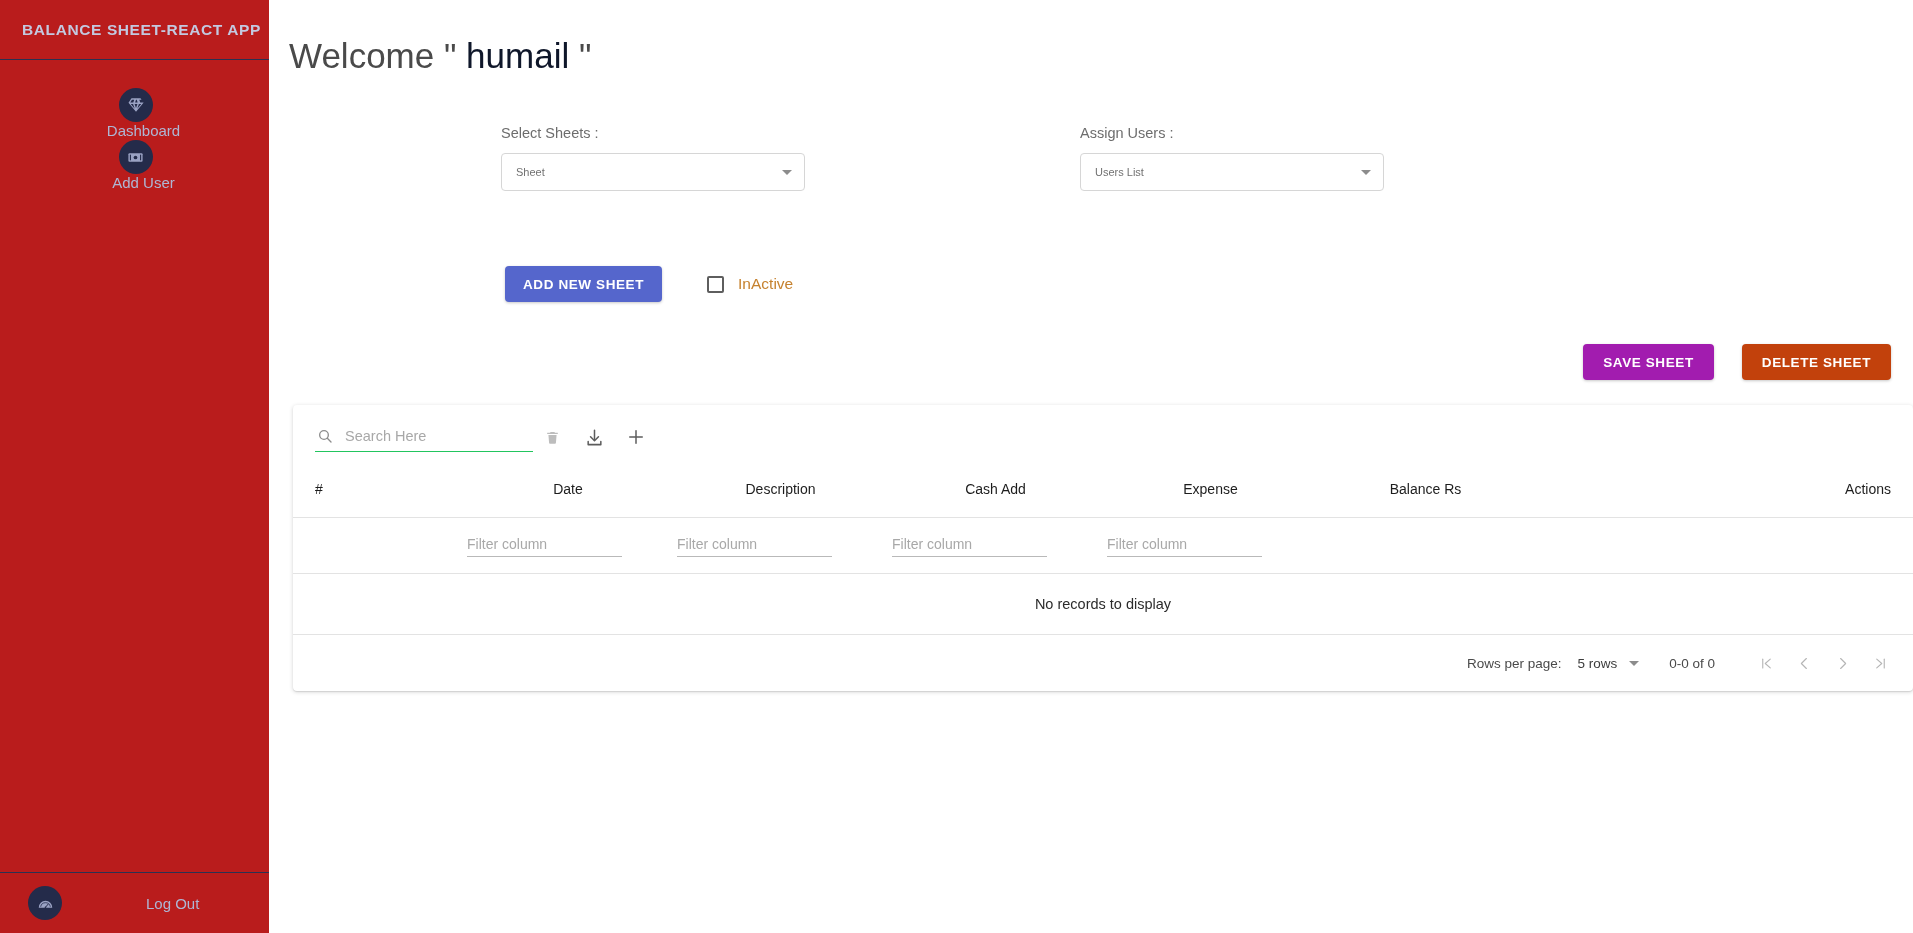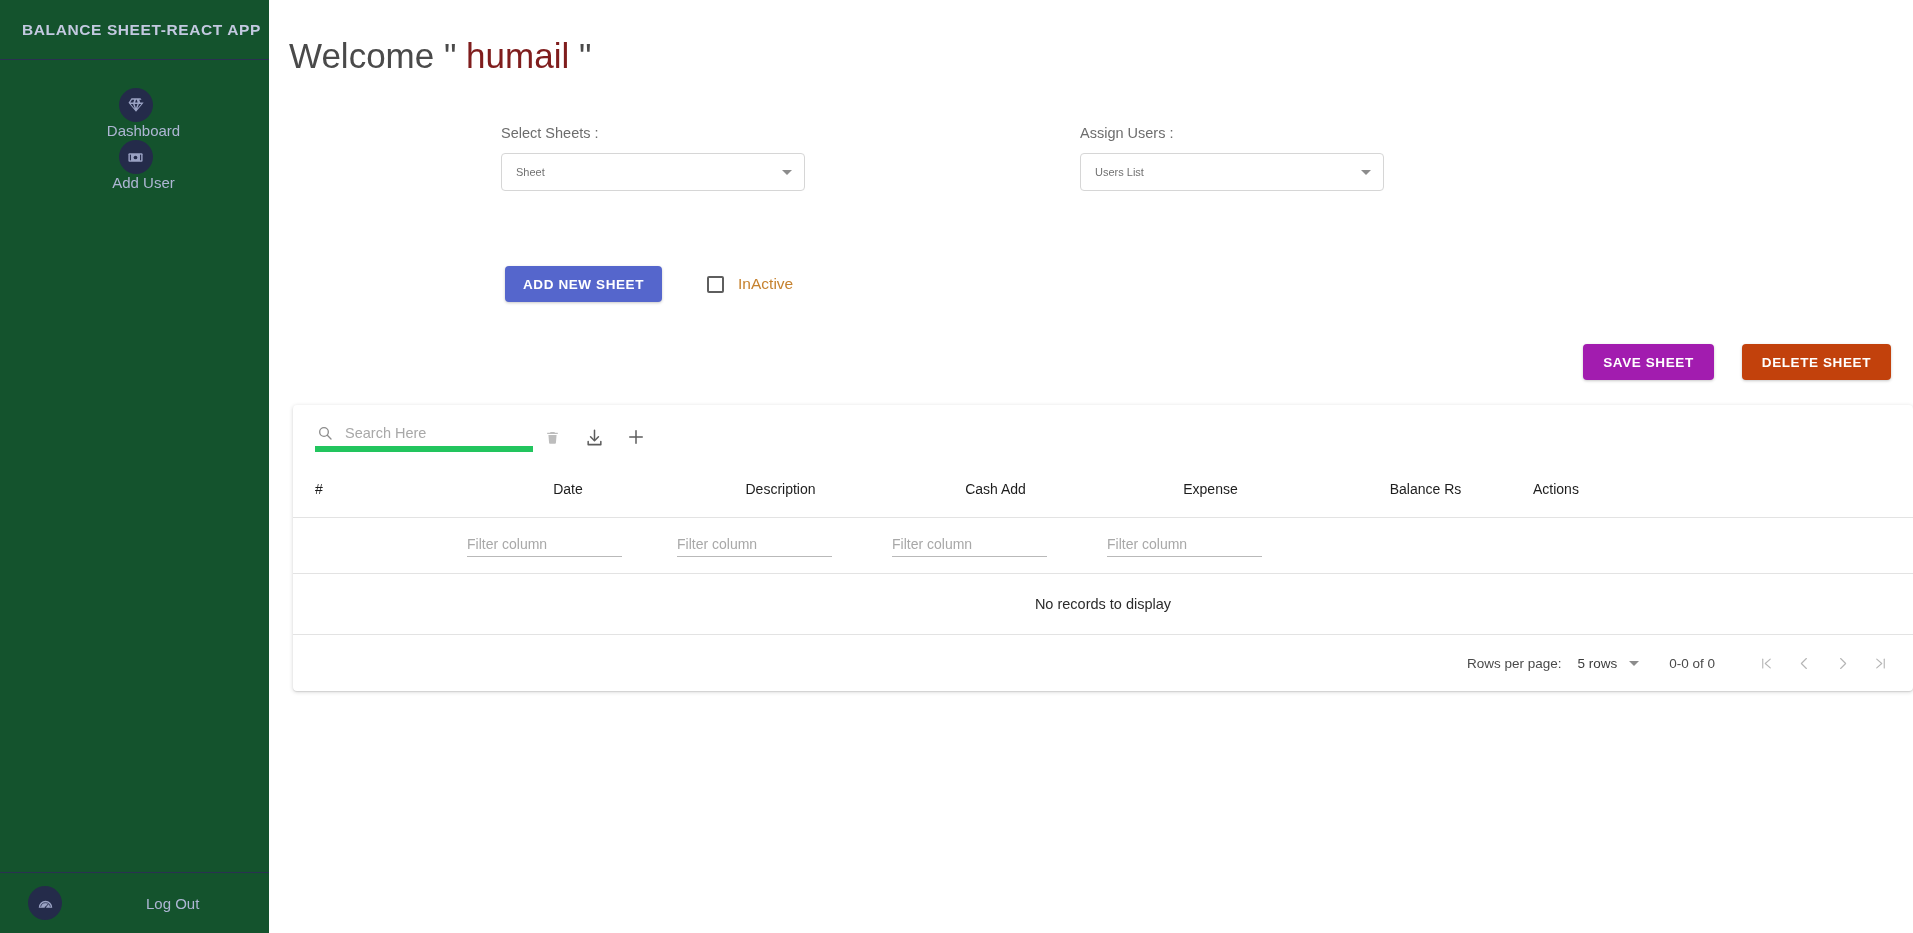--- a/index.html
+++ b/index.html
@@ -10,21 +10,21 @@
     background: #ffffff;
     font-family: "Liberation Sans", sans-serif;
   }
 
   #app { position: relative; width: 1913px; height: 933px; display: flex; }
 
   
   #sidebar {
     width: 269px;
     height: 933px;
-    background: #14532d;
+    background: #b91c1c;
     flex: 0 0 269px;
     position: relative;
     display: flex;
     flex-direction: column;
   }
   #brand {
     height: 60px;
     display: flex;
     align-items: center;
     padding-left: 22px;
@@ -83,21 +83,21 @@
     overflow: hidden;
   }
   #welcome {
     position: absolute;
     left: 20px; top: 36px;
     font-size: 35px;
     color: #4a4a4a;
     font-weight: 400;
     white-space: nowrap;
   }
-  #welcome .uname { color: #7f1d1d; margin-top: 10px; }
+  #welcome .uname { color: #0f172a; margin-top: 10px; }
 
   
   .select-group { position: absolute; }
   #sheets-group { left: 232px; top: 125px; }
   #users-group  { left: 811px; top: 125px; }
   .select-label {
     font-size: 14.5px;
     color: #6d6d6d;
     margin-bottom: 12px;
     display: block;
@@ -205,21 +205,21 @@
   }
   #table-title {
     font-size: 19px;
     color: #1c1c1c;
     flex: 1 1 auto;
   }
   #search-wrap {
     display: flex;
     align-items: center;
     width: 218px;
-    border-bottom: 6px solid #22c55e;
+    border-bottom: 1px solid #22c55e;
     height: 30px;
     padding-bottom: 2px;
   }
   #search-input {
     border: none;
     outline: none;
     flex: 1 1 auto;
     font-size: 14.5px;
     color: #555;
     background: transparent;
@@ -246,21 +246,21 @@
     padding: 12px 0 20px 0;
     text-align: center;
     vertical-align: top;
   }
   #bst th.col-num   { width: 170px; text-align: left; padding-left: 22px; }
   #bst th.col-date  { width: 210px; }
   #bst th.col-desc  { width: 215px; }
   #bst th.col-cash  { width: 215px; }
   #bst th.col-exp   { width: 215px; }
   #bst th.col-bal   { width: 215px; }
-  #bst th.col-act   { text-align: left; padding-right: 22px; }
+  #bst th.col-act   { text-align: right; padding-right: 22px; }
 
   #filter-row td {
     border-top: 1px solid #e3e3e3;
     border-bottom: 1px solid #e3e3e3;
     padding: 16px 0;
     vertical-align: middle;
   }
   .filter-input {
     width: 155px;
     border: none;

